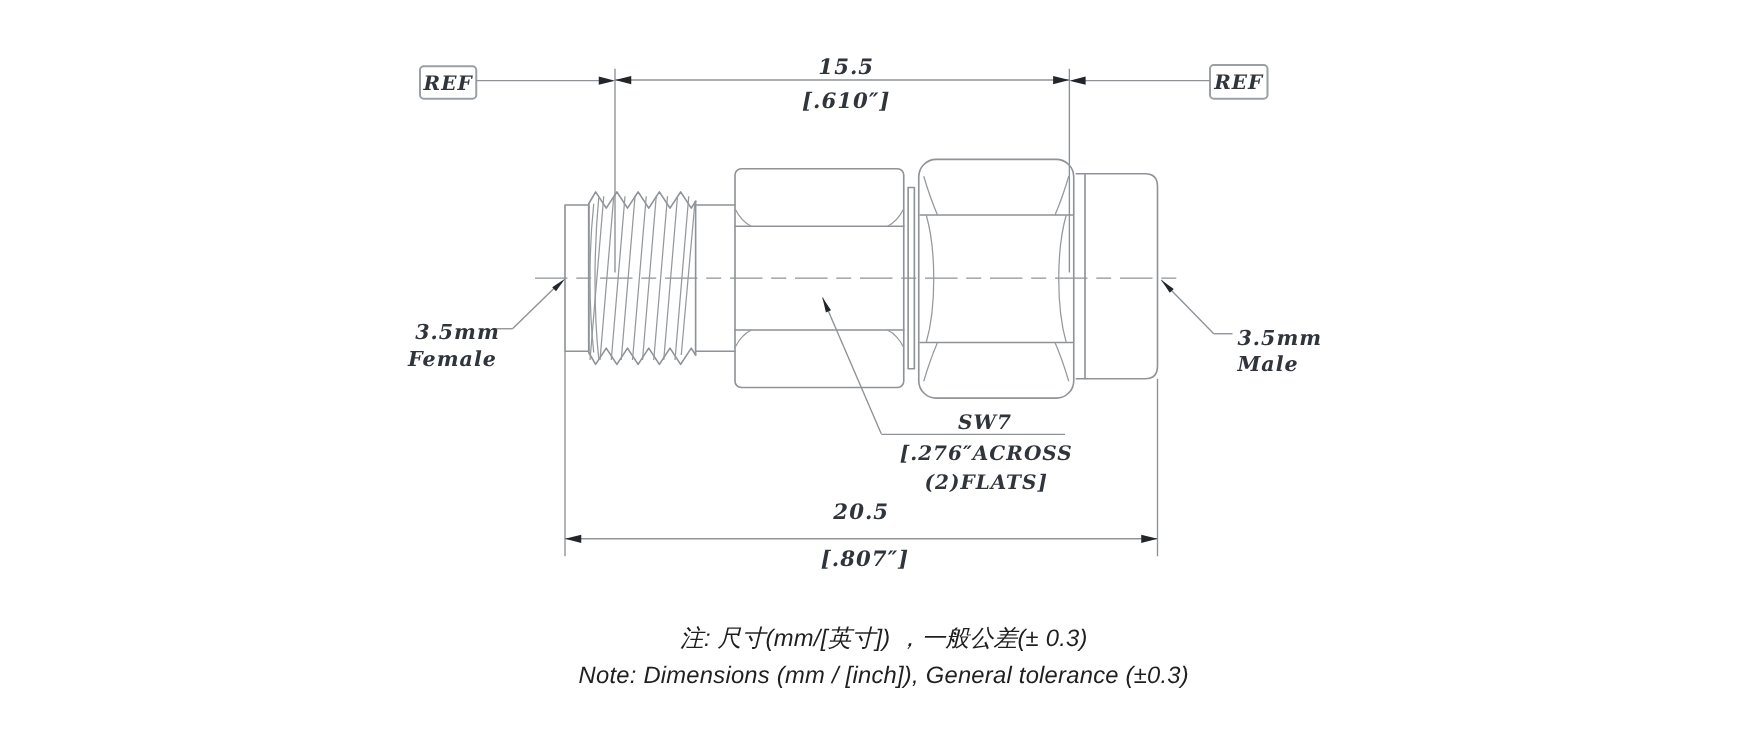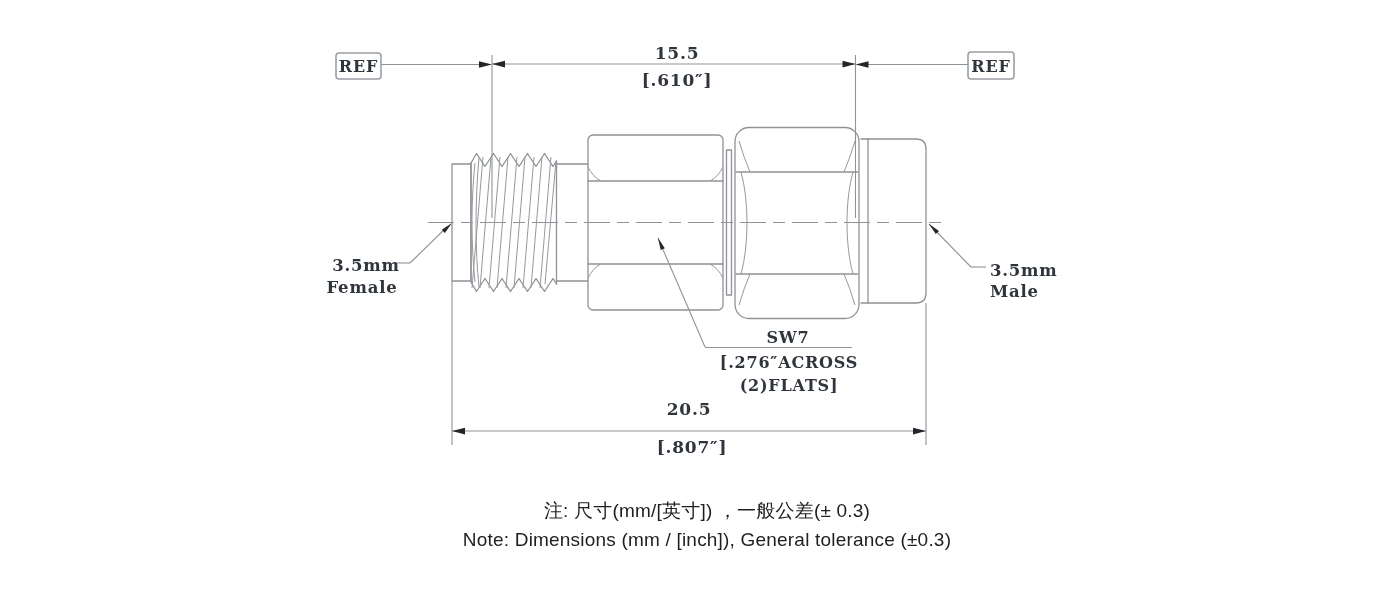--- a/index.html
+++ b/index.html
@@ -7,20 +7,21 @@
     padding: 0;
     background: #ffffff;
   }
   .canvas {
     position: relative;
     width: 1400px;
     height: 600px;
     background: #ffffff;
     overflow: hidden;
     font-family: "DejaVu Serif", "Liberation Serif", serif;
+    font-style: italic;
   }
   svg { display: block; }
 
   
   .part-line {
     stroke: #8f9397;
     stroke-width: 1.3;
     fill: none;
     stroke-linecap: round;
     stroke-linejoin: round;

